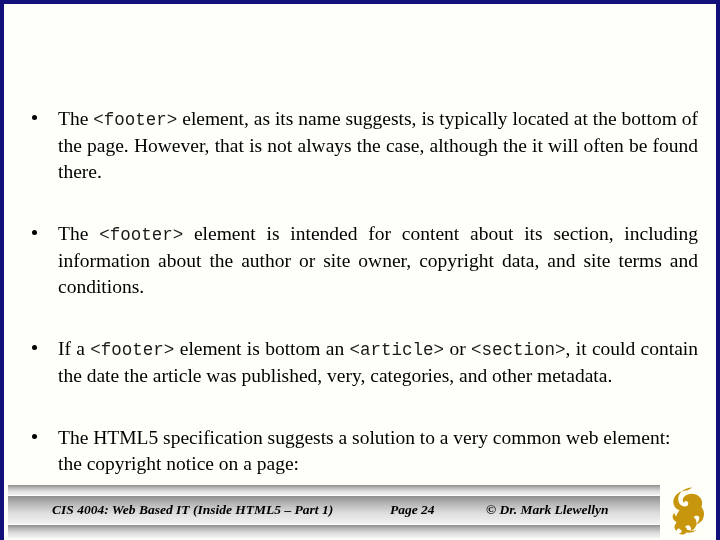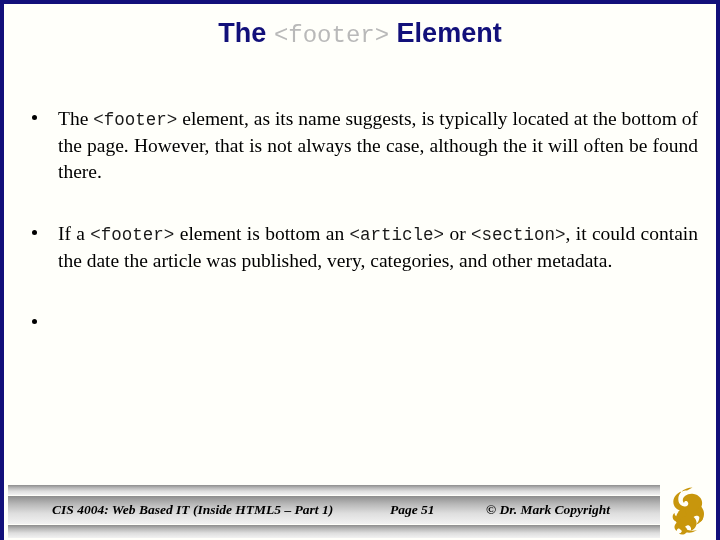--- a/index.html
+++ b/index.html
@@ -136,50 +136,50 @@
     background: #fffffa;
     overflow: hidden;
   }
   #logo svg { display: block; }
 </style>
 </head>
 <body>
 
 <div id="slide">
 
-  <div id="title">
-    <span>The</span>
-    <span class="code">&lt;footer&gt;</span>
-    <span>Element</span>
-  </div>
 
   <div id="body">
     <div class="bullet" id="bullet-1">
       <span class="dot"></span>
       <span class="rich"><span>The </span><span class="code">&lt;footer&gt;</span><span> element, as its name suggests, is typically located at the bottom of the page.  However, that is not always the case, although the it will often be found there.</span></span>
+    </div>
+    <div class="bullet" id="bullet-2">
+      <span class="dot"></span>
+      <span class="rich"><span>The </span><span class="code">&lt;footer&gt;</span><span> element is intended for content about its section, including information about the author or site owner, copyright data, and site terms and conditions.</span></span>
     </div>
     <div class="bullet" id="bullet-3">
       <span class="dot"></span>
       <span class="rich"><span>If a </span><span class="code">&lt;footer&gt;</span><span> element is bottom an </span><span class="code">&lt;article&gt;</span><span> or </span><span class="code">&lt;section&gt;</span><span>, it could contain the date the article was published, very, categories, and other metadata.</span></span>
     </div>
     <div class="bullet nojust" id="bullet-4">
       <span class="dot"></span>
+      <span class="rich"><span>The HTML5 specification suggests a solution to a very common web element: the copyright notice on a page:</span></span>
     </div>
   </div>
 
 
   <div id="footer">
     <div class="band" id="band1"></div>
     <div class="band" id="band2"></div>
     <div class="band" id="band3"></div>
 
     <div id="footertext">
       <span class="f-course">CIS 4004: Web Based IT (Inside HTML5 – Part 1)</span>
-      <span class="f-page">Page 51</span>
-      <span class="f-copy">© Dr. Mark Copyright</span>
+      <span class="f-page">Page 24</span>
+      <span class="f-copy">© Dr. Mark Llewellyn</span>
     </div>
 
     <div id="logo">
       <svg width="60" height="56" viewBox="0 0 60 56" xmlns="http://www.w3.org/2000/svg">
         <g fill="#c8960c">
           <path d="M32.5 4.5c-4.6 0-8.6 1.6-11.2 4.3-2.1 2.2-3.1 4.9-3.0 7.6 0.1 2.4 1.0 4.4 2.5 5.7 1.3 1.1 2.9 1.6 4.4 1.4 1.4-0.2 2.5-1.0 2.9-2.1 0.4-1.1 0.1-2.3-0.8-3.0-0.8-0.6-1.9-0.6-2.6 0-0.5 0.4-0.7 1.0-0.5 1.6-0.9-0.5-1.4-1.5-1.4-2.7 0-1.7 0.9-3.4 2.5-4.6 1.9-1.5 4.5-2.2 7.2-2.0 3.4 0.3 6.3 1.9 8.0 4.3 1.7 2.4 2.1 5.4 1.1 8.2-0.7 2.0-2.0 3.7-3.8 5.0l-0.1 0.1c1.2 0.2 2.3 0.6 3.2 1.3 1.6 1.2 2.4 3.0 2.2 4.9-0.2 1.9-1.4 3.6-3.2 4.6 1.0-1.6 1.0-3.4 0-4.7-0.8-1.1-2.2-1.7-3.7-1.6-1.1 0.1-2.0 0.5-2.6 1.2 1.9 1.6 3.0 3.8 3.0 6.1 0 2.1-0.9 4.1-2.5 5.6-1.0 0.9-2.2 1.6-3.5 2.0 0.6-1.3 0.6-2.7-0.1-3.8-0.7-1.1-2.0-1.7-3.3-1.5-1.0 0.2-1.8 0.8-2.1 1.7 1.5 0.8 2.3 2.2 2.1 3.7-0.2 1.5-1.3 2.8-2.9 3.4-1.8 0.7-3.9 0.5-5.5-0.6 1.4-0.2 2.5-1.0 2.9-2.1 0.4-1.2-0.1-2.4-1.2-3.0-1.0-0.5-2.2-0.3-3.0 0.5-0.6 0.6-0.8 1.4-0.6 2.1-1.7-1.0-2.6-2.7-2.4-4.5 0.2-1.8 1.4-3.4 3.2-4.3-1.3-0.2-2.5-0.8-3.4-1.7-1.3-1.3-1.9-3.0-1.6-4.7 0.2-1.3 0.9-2.4 1.9-3.2-0.2 1.4 0.3 2.7 1.4 3.4 1.0 0.7 2.4 0.7 3.4 0 0.9-0.6 1.2-1.7 0.9-2.7-0.3-0.9-1.1-1.5-2.1-1.6 0.5-0.5 1.1-0.9 1.8-1.2-2.7-0.9-4.8-2.7-5.9-5.1-1.3-2.9-1.0-6.3 0.8-9.1 2.4-3.7 7.0-6.0 12.2-6.0z"></path>
           <path d="M26.0 24.0c-3.4 1.0-6.2 3.0-8.0 5.6-2.0 2.9-2.6 6.3-1.8 9.5 0.4 1.6 1.2 3.0 2.2 4.2-0.3-2.4 0.3-4.7 1.7-6.6 1.6-2.2 4.1-3.6 7.0-4.0-1.6-2.5-2.0-5.4-1.1-8.7z"></path>
           <path d="M40.0 22.5c2.6 2.3 4.0 5.3 4.0 8.4 0 2.9-1.2 5.7-3.4 7.9-1.3 1.3-2.9 2.3-4.6 2.9 2.3-2.3 3.5-5.1 3.4-7.9-0.1-2.6-1.2-5.0-3.1-6.8 1.6-1.2 2.8-2.7 3.7-4.5z"></path>
           <path d="M18.0 44.0c2.0 3.1 5.3 5.1 9.2 5.6 3.5 0.4 7.0-0.5 9.8-2.5-3.0 0.9-6.1 0.9-9.0 0.0-3.4-1.0-6.3-3.1-8.2-5.9-0.7 0.8-1.3 1.7-1.8 2.8z"></path>
         </g>

